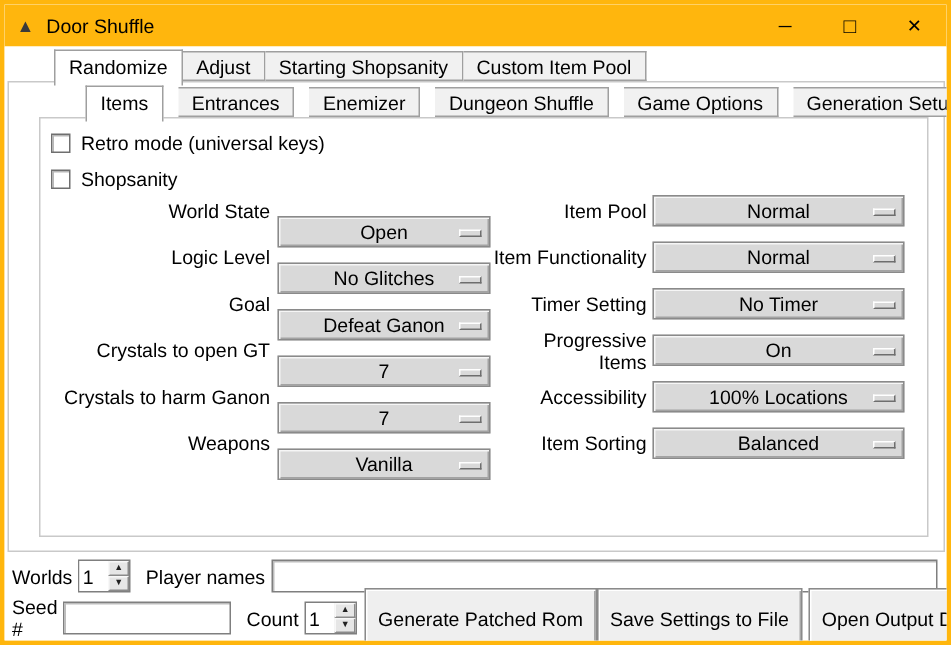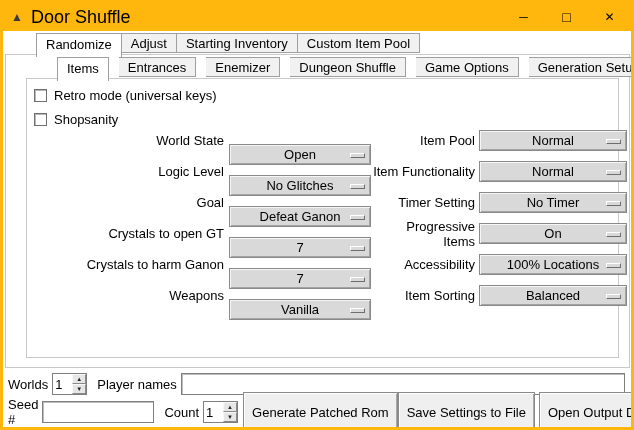--- a/index.html
+++ b/index.html
@@ -7,31 +7,31 @@
   .window {
     position:relative; width:634px; height:430px;
     border:3px solid #ffb60d; background:#fff; overflow:hidden;
   }
   
   .titlebar {
     height:28px; background:#ffb60d; display:flex; align-items:center;
     padding-left:8px; color:#000;
   }
   .app-icon { font-size:12px; line-height:1; margin-right:8px; color:#3a3a3a; }
-  .title-text { font-size:18px; }
+  .title-text { font-size:13px; }
   .win-controls { margin-left:auto; display:flex; height:100%; }
   .win-btn {
     width:43px; height:100%; display:flex; align-items:center; justify-content:center;
     font-size:12px; color:#000; cursor:pointer;
   }
   .win-btn.max { font-size:14px; }
   
   .client { position:relative; width:628px; height:396px; background:#fff; font-size:13px; }
   
-  .tabs { position:absolute; display:flex; align-items:flex-start; height:22px; z-index:2;padding-left:30px; }
+  .tabs { position:absolute; display:flex; align-items:center; height:22px; z-index:2;padding-left:30px; }
   #outer-tabs { top:2px; left:3px; }
   #inner-tabs { top:26px; left:24px;gap:10px; }
   .tab {
     height:20px; line-height:19px; padding:0 9px; background:#f1f1f1;
     border:1px solid #9f9f9f; border-left-width:0; cursor:pointer; white-space:nowrap;
   }
   .tab:first-child { border-left-width:1px; }
   .tab.selected {
     position:relative; z-index:3; background:#fff; height:24px; line-height:22px;
     margin-bottom:-2px; border-bottom:none;
@@ -40,30 +40,30 @@
   #outer-pane { top:23px; left:2px; width:625px; height:314px; }
   #inner-pane { top:47px; left:23px; width:593px; height:280px; }
   
   .check-row { position:absolute; left:31px; display:flex; align-items:center; gap:7px; height:15px; z-index:4; }
   .checkbox {
     width:13px; height:13px; background:#fff; border:1px solid #6f6f6f;
     box-shadow: inset 1px 1px 0 #b8b8b8; cursor:pointer; flex:none;
   }
   
   #options { position:absolute; top:99px; left:0; width:628px; z-index:4; }
-  .opt-row { display:flex; align-items:center; height:21px; margin-bottom:10px;padding-left:44px; }
+  .opt-row { display:flex; align-items:center; height:21px; margin-bottom:10px; }
   .lbl-l { width:177px; text-align:right; }
   .lbl-r { width:104px; text-align:right; }
   .dropdown {
     position:relative; height:21px; background:#d9d9d9; border:1px solid #8a8a8a;
     box-shadow: inset 1px 1px 0 #f6f6f6, inset -1px -1px 0 #a3a3a3;
     display:flex; align-items:center; justify-content:center; cursor:pointer;
   }
   .dd-l { width:142px; margin-left:5px;margin-top:28px; }
-  .dd-r { width:148px; margin-left:4px; }
+  .dd-r { width:168px; margin-left:4px; }
   .dd-indicator {
     position:absolute; right:5px; top:8px; width:15px; height:5px;
     background:#d9d9d9; border:1px solid; border-color:#ffffff #6e6e6e #6e6e6e #ffffff;
   }
   
   .bottom-row { position:absolute; left:5px; right:6px; display:flex; align-items:center;justify-content:space-between; }
   #row-worlds { top:342px; height:22px; }
   #row-actions { top:369px; height:24px; }
   .entry {
     height:22px; background:#fff; border:1px solid #7f7f7f;
@@ -104,21 +104,21 @@
   </div>
 
   <div class="client">
 
     <div class="pane" id="outer-pane"></div>
     <div class="pane" id="inner-pane"></div>
 
     <div class="tabs" id="outer-tabs">
       <div class="tab selected">Randomize</div>
       <div class="tab">Adjust</div>
-      <div class="tab">Starting Inventory</div>
+      <div class="tab">Starting Shopsanity</div>
       <div class="tab">Custom Item Pool</div>
     </div>
 
     <div class="tabs" id="inner-tabs">
       <div class="tab selected">Items</div>
       <div class="tab">Entrances</div>
       <div class="tab">Enemizer</div>
       <div class="tab">Dungeon Shuffle</div>
       <div class="tab">Game Options</div>
       <div class="tab">Generation Setup</div>

